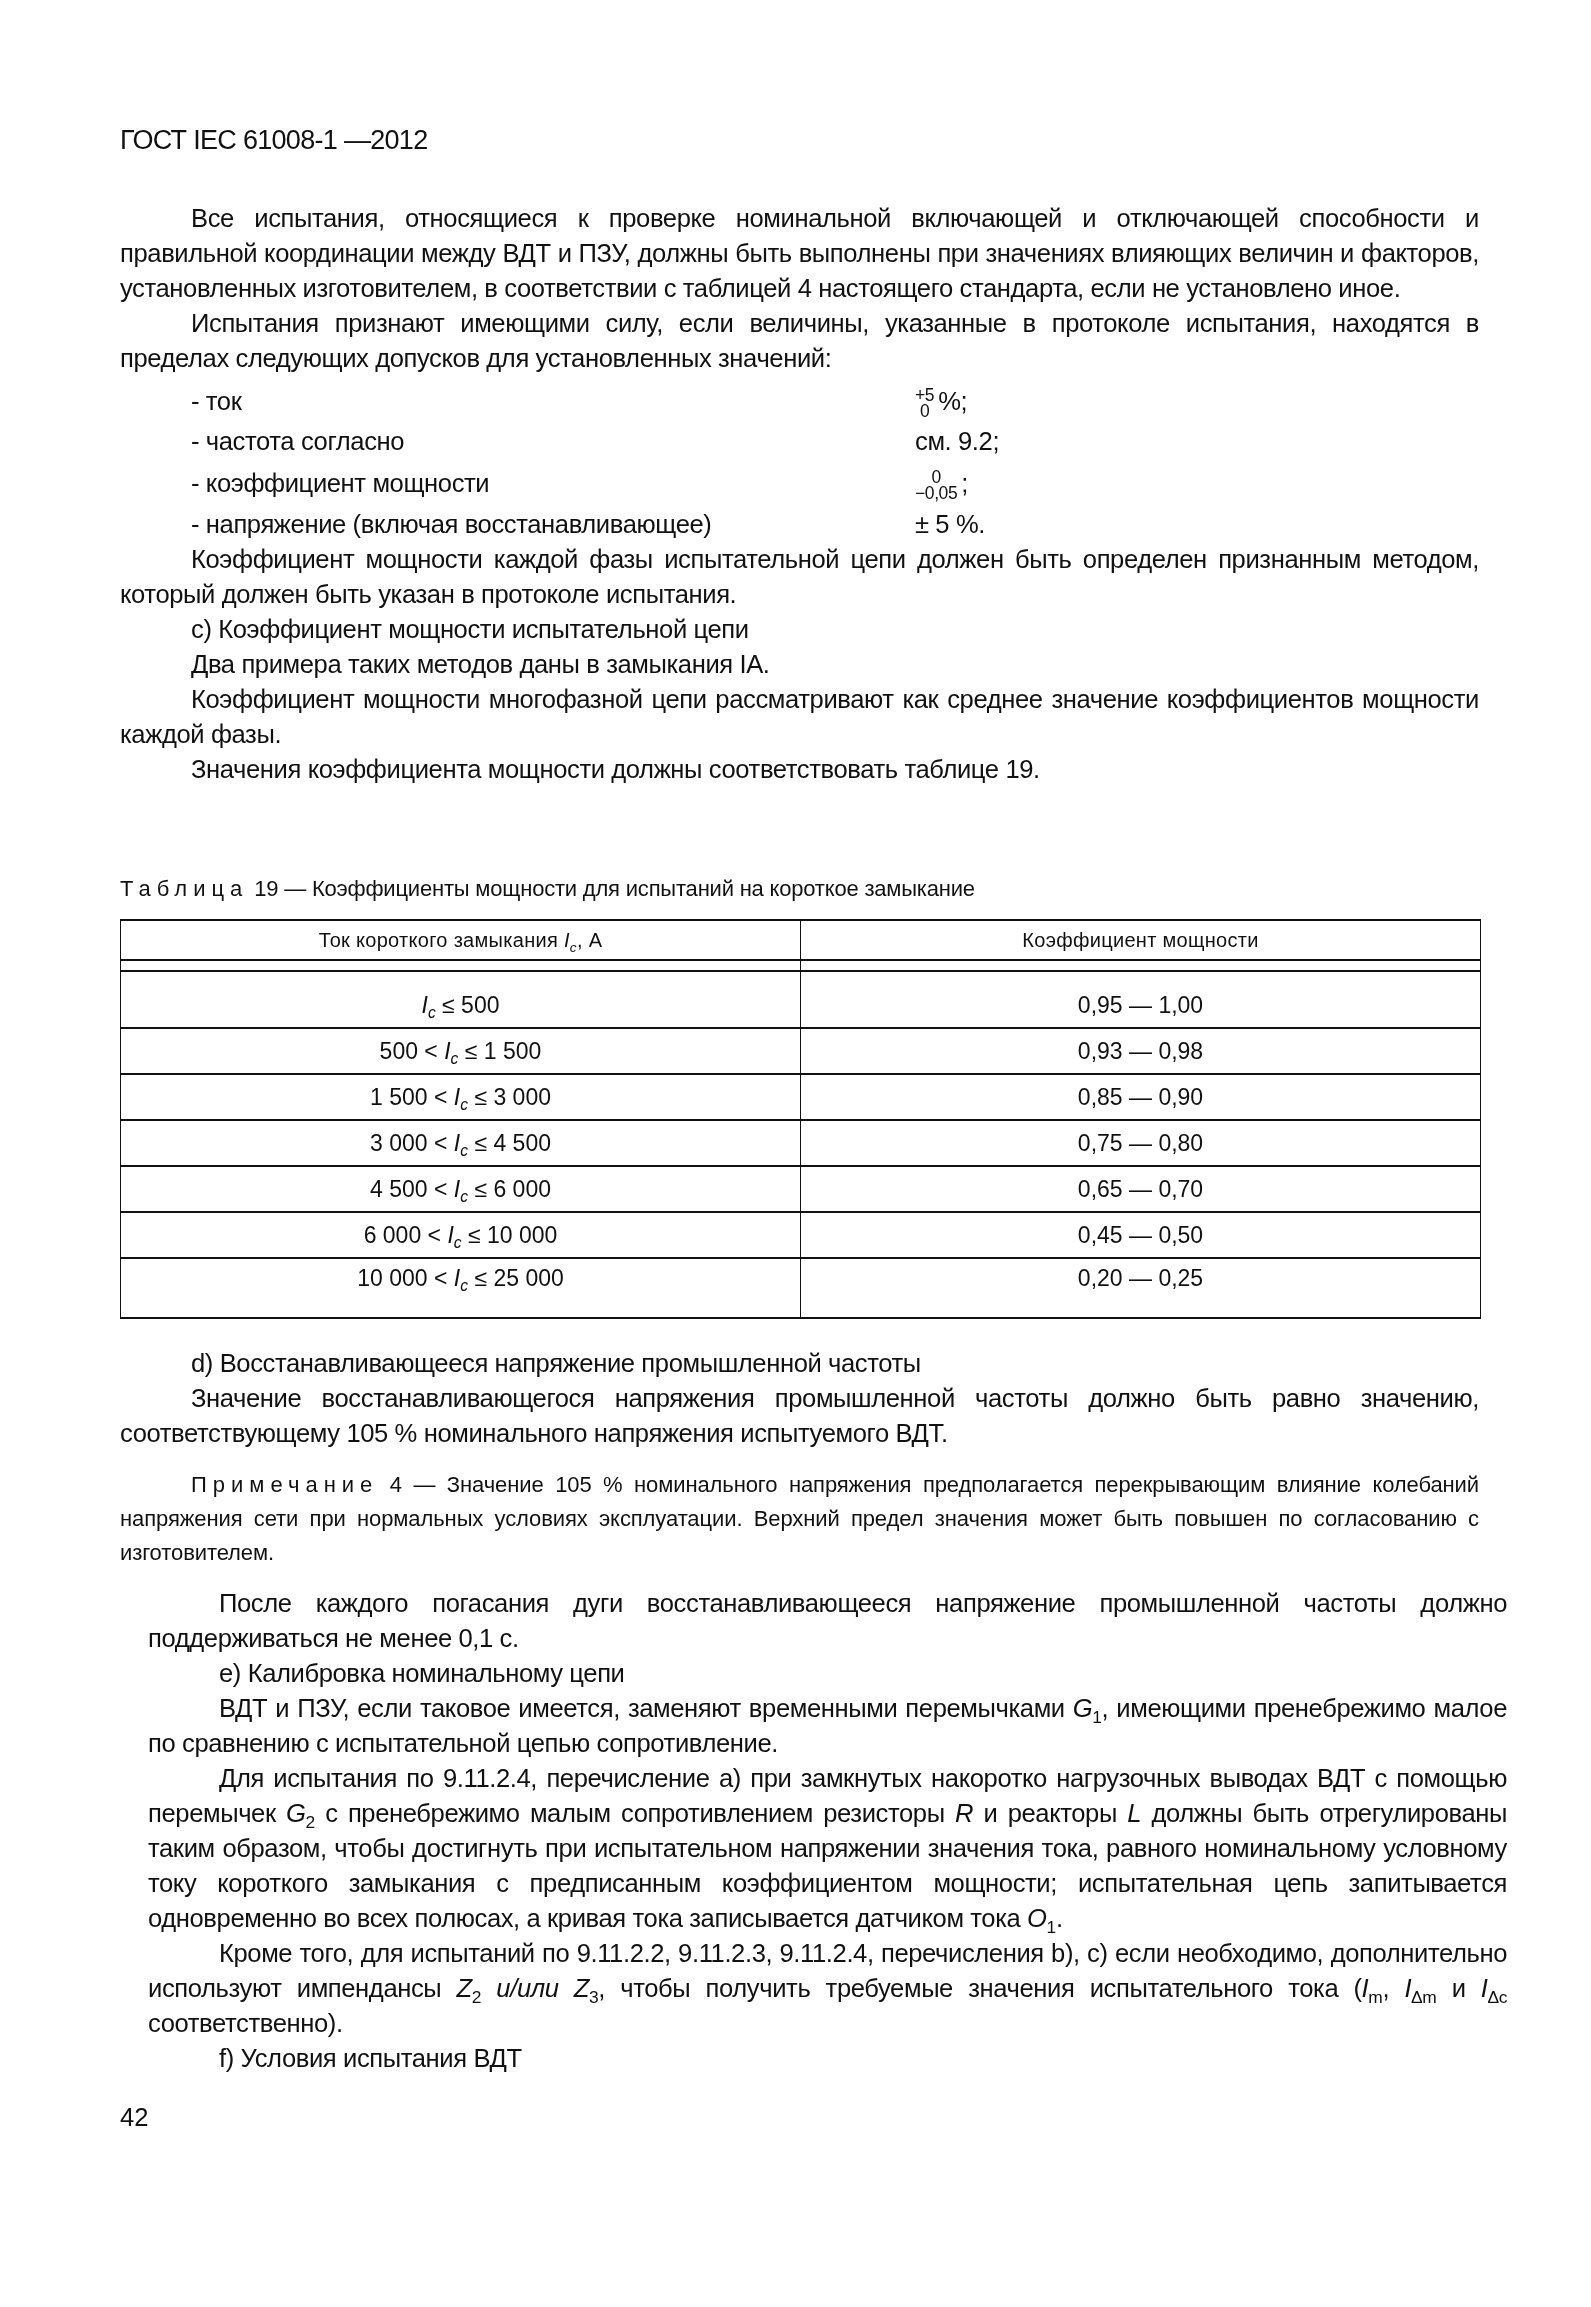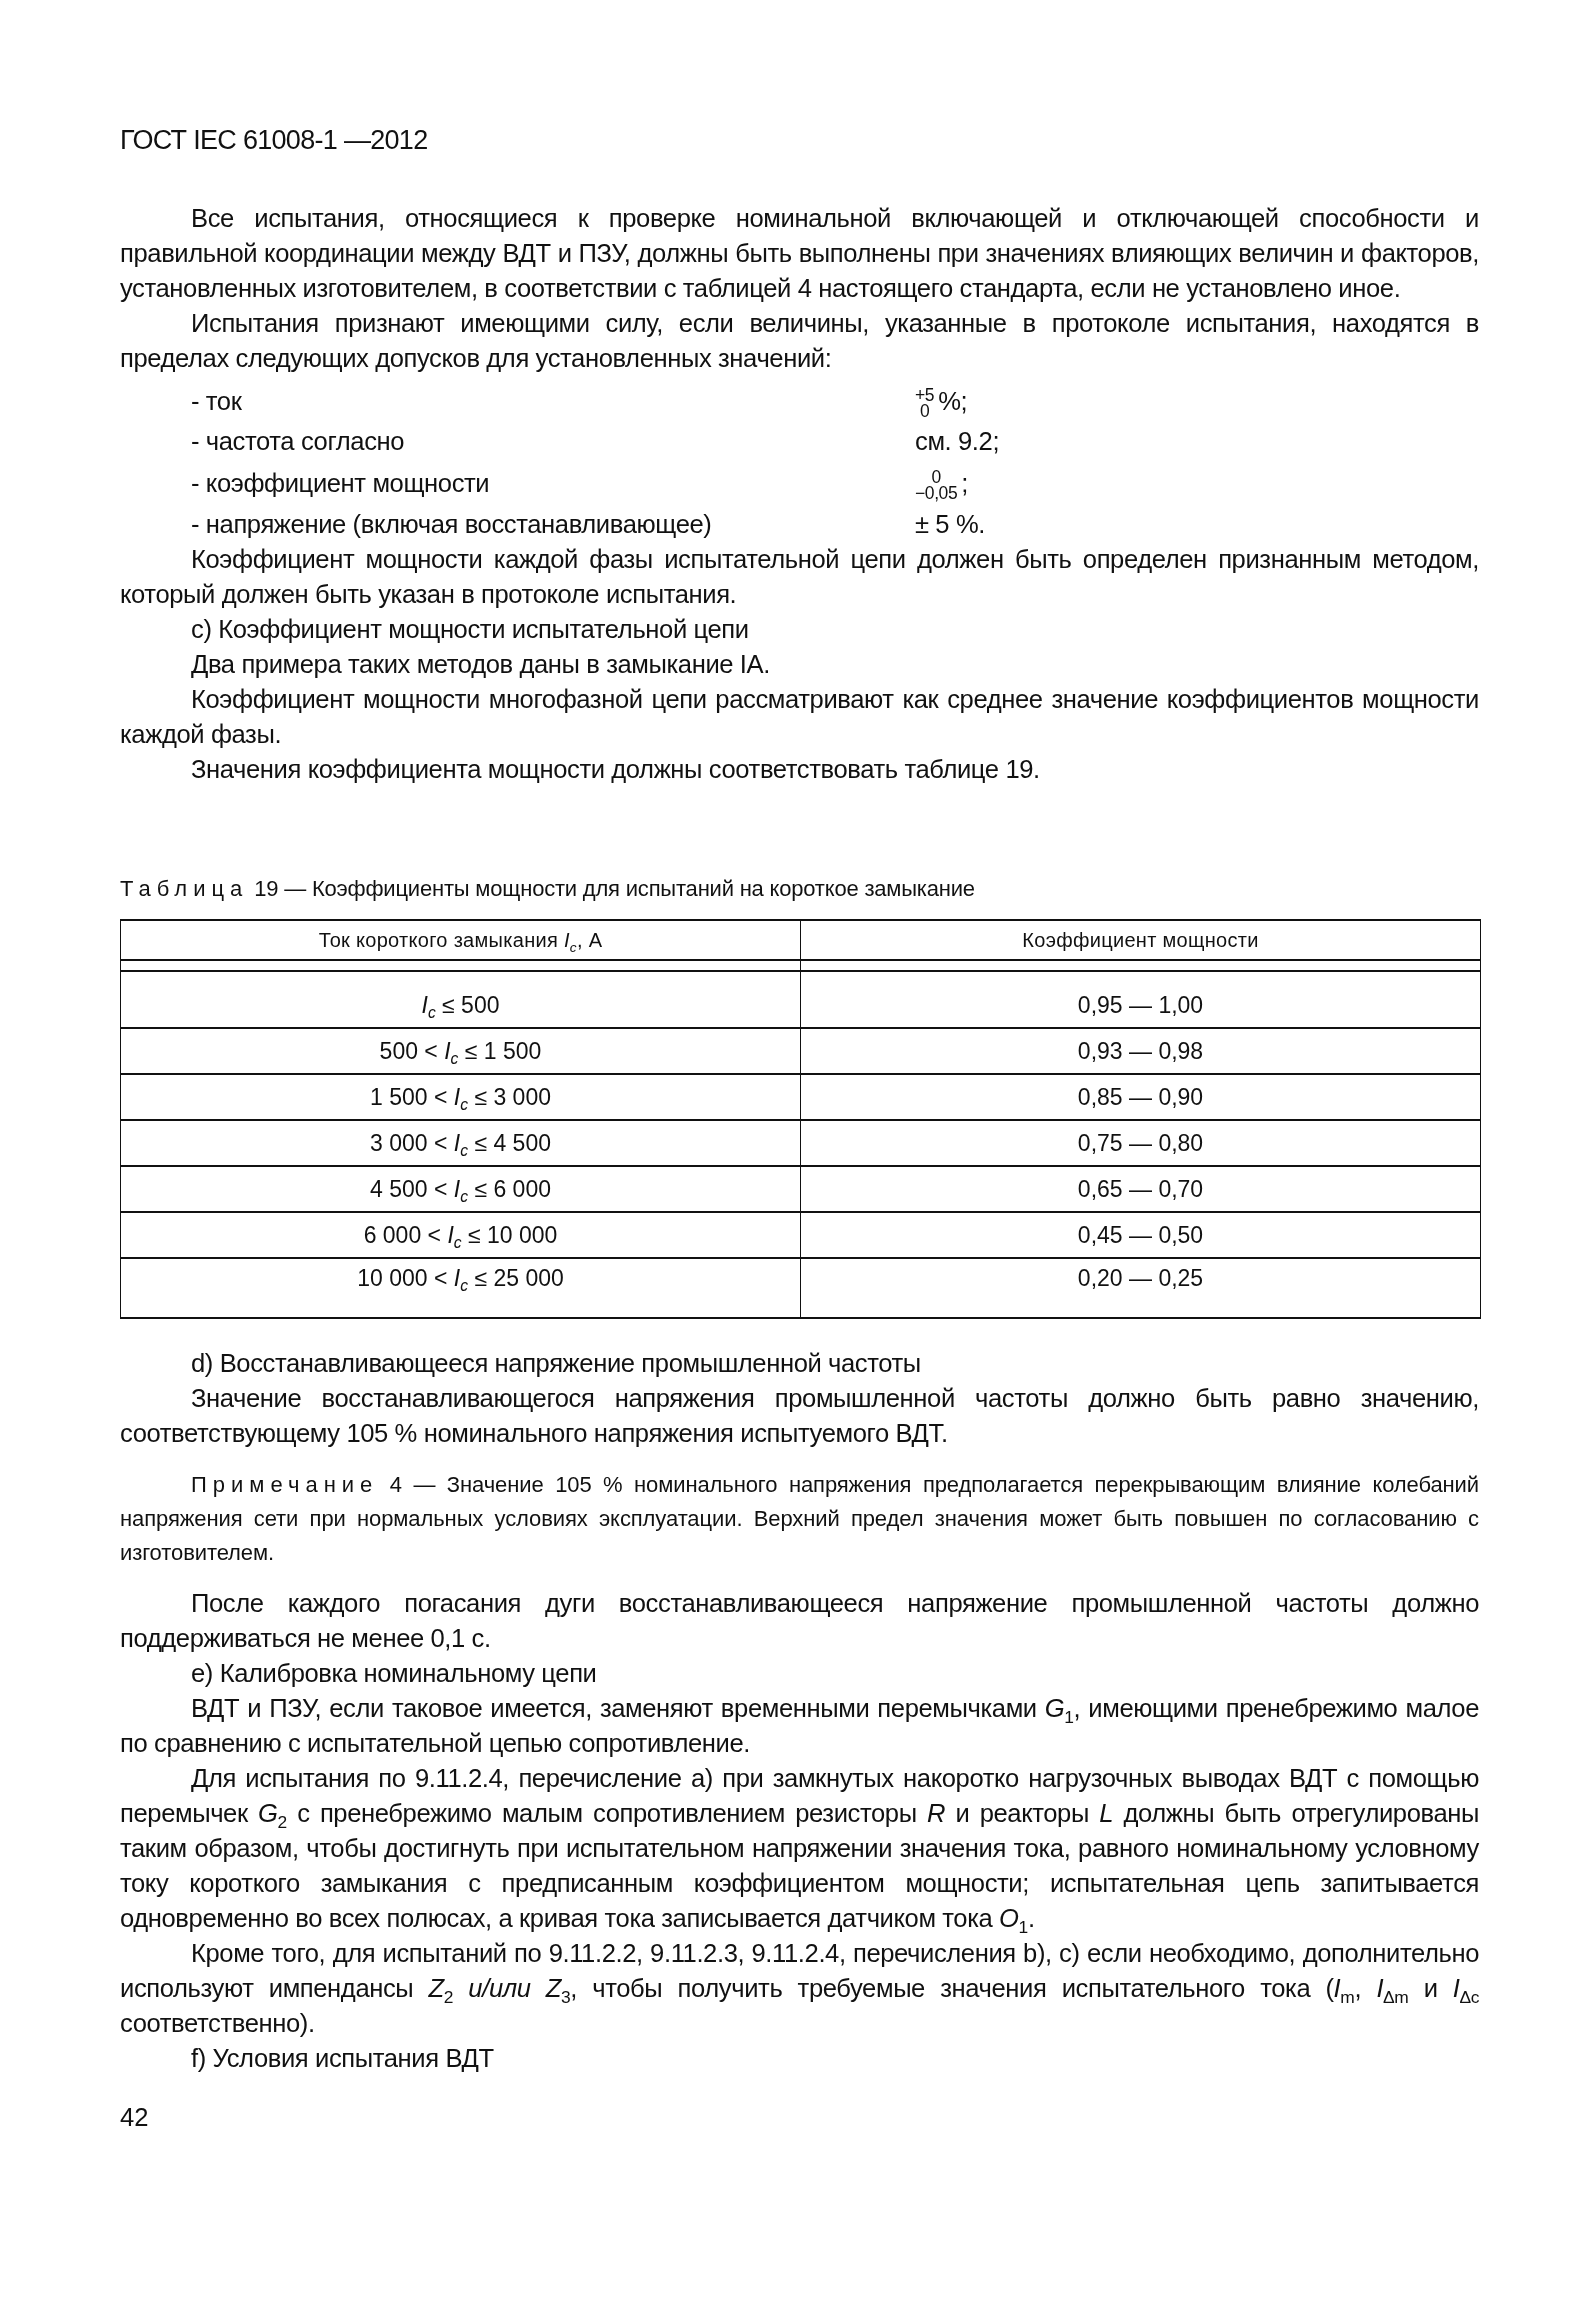--- a/index.html
+++ b/index.html
@@ -65,21 +65,21 @@
         </span><span>;</span>
       </span>
     </div>
     <div class="tol">
       <span>- напряжение (включая восстанавливающее)</span>
       <span class="val">± 5 %.</span>
     </div>
 
     <p class="p ind">Коэффициент мощности каждой фазы испытательной цепи должен быть определен признанным методом, который должен быть указан в протоколе испытания.</p>
     <p class="p hd">c) Коэффициент мощности испытательной цепи</p>
-    <p class="p ind">Два примера таких методов даны в замыкание IA.</p>
+    <p class="p ind">Два примера таких методов даны в замыкания IA.</p>
     <p class="p ind">Коэффициент мощности многофазной цепи рассматривают как среднее значение коэффициентов мощности каждой фазы.</p>
     <p class="p ind">Значения коэффициента мощности должны соответствовать таблице 19.</p>
   </div>
 
   <div class="caption">
     <span class="sp">Таблица</span>
     <span>19 — Коэффициенты мощности для испытаний на короткое замыкание</span>
   </div>
 
   <table class="t19">
@@ -126,21 +126,21 @@
 
   <div class="body" style="top:1346px;">
     <p class="p hd">d) Восстанавливающееся напряжение промышленной частоты</p>
     <p class="p ind">Значение восстанавливающегося напряжения промышленной частоты должно быть равно значению, соответствующему 105 % номинального напряжения испытуемого ВДТ.</p>
   </div>
 
   <div class="body note" style="top:1468px;">
     <p class="p ind"><span class="sp">Примечание</span> <span>4 — Значение 105 % номинального напряжения предполагается перекрывающим влияние колебаний напряжения сети при нормальных условиях эксплуатации. Верхний предел значения может быть повышен по согласованию с изготовителем.</span></p>
   </div>
 
-  <div class="body" style="top:1586px;">
+  <div class="body" style="top:1586px;margin-left:28px;">
     <p class="p ind">После каждого погасания дуги восстанавливающееся напряжение промышленной частоты должно поддерживаться не менее 0,1 с.</p>
     <p class="p hd">e) Калибровка номинальному цепи</p>
     <p class="p ind"><span>ВДТ и ПЗУ, если таковое имеется, заменяют временными перемычками </span><i class="v">G</i><sub>1</sub><span>, имеющими пренебрежимо малое по сравнению с испытательной цепью сопротивление.</span></p>
     <p class="p ind"><span>Для испытания по 9.11.2.4, перечисление а) при замкнутых накоротко нагрузочных выводах ВДТ с помощью перемычек </span><i class="v">G</i><sub>2</sub><span> с пренебрежимо малым сопротивлением резисторы </span><i class="v">R</i><span> и реакторы </span><i class="v">L</i><span> должны быть отрегулированы таким образом, чтобы достигнуть при испытательном напряжении значения тока, равного номинальному условному току короткого замыкания с предписанным коэффициентом мощности; испытательная цепь запитывается одновременно во всех полюсах, а кривая тока записывается датчиком тока </span><i class="v">O</i><sub>1</sub><span>.</span></p>
     <p class="p ind"><span>Кроме того, для испытаний по 9.11.2.2, 9.11.2.3, 9.11.2.4, перечисления b), c) если необходимо, дополнительно используют импендансы </span><i class="v">Z</i><sub>2</sub><i class="v"> и/или </i><i class="v">Z</i><sub>3</sub><span>, чтобы получить требуемые значения испытательного тока (</span><i class="v">I</i><sub>m</sub><span>, </span><i class="v">I</i><sub>Δm</sub><span> и </span><i class="v">I</i><sub>Δc</sub><span> соответственно).</span></p>
     <p class="p hd">f) Условия испытания ВДТ</p>
   </div>
 
   <div class="pagenum">42</div>
 </div>

